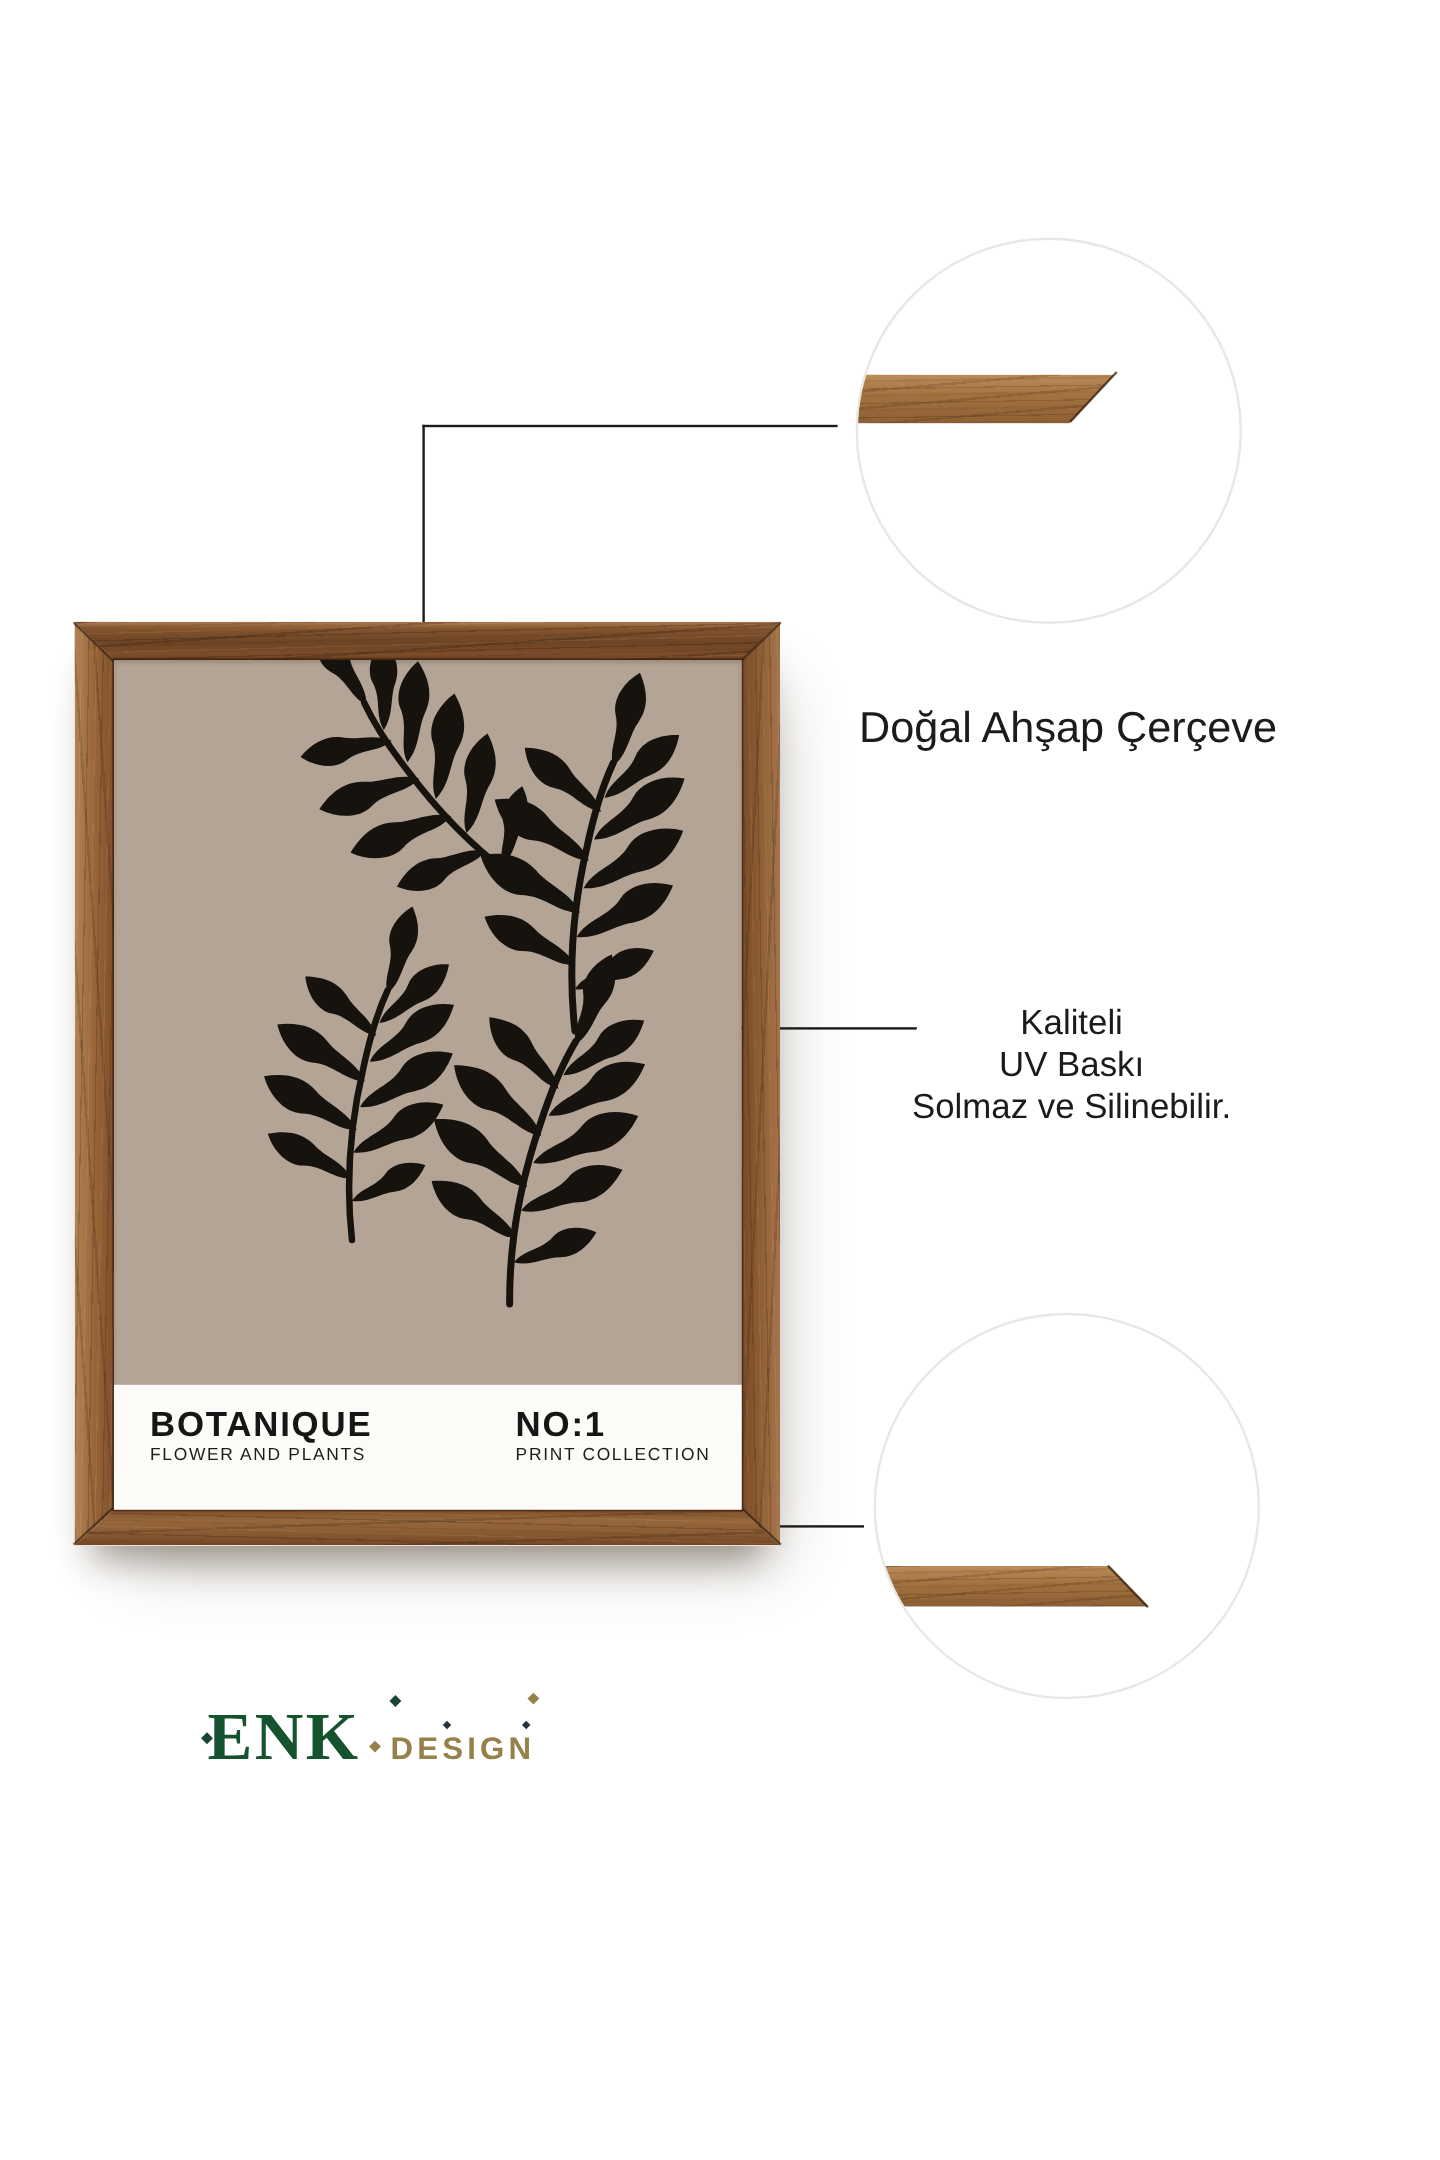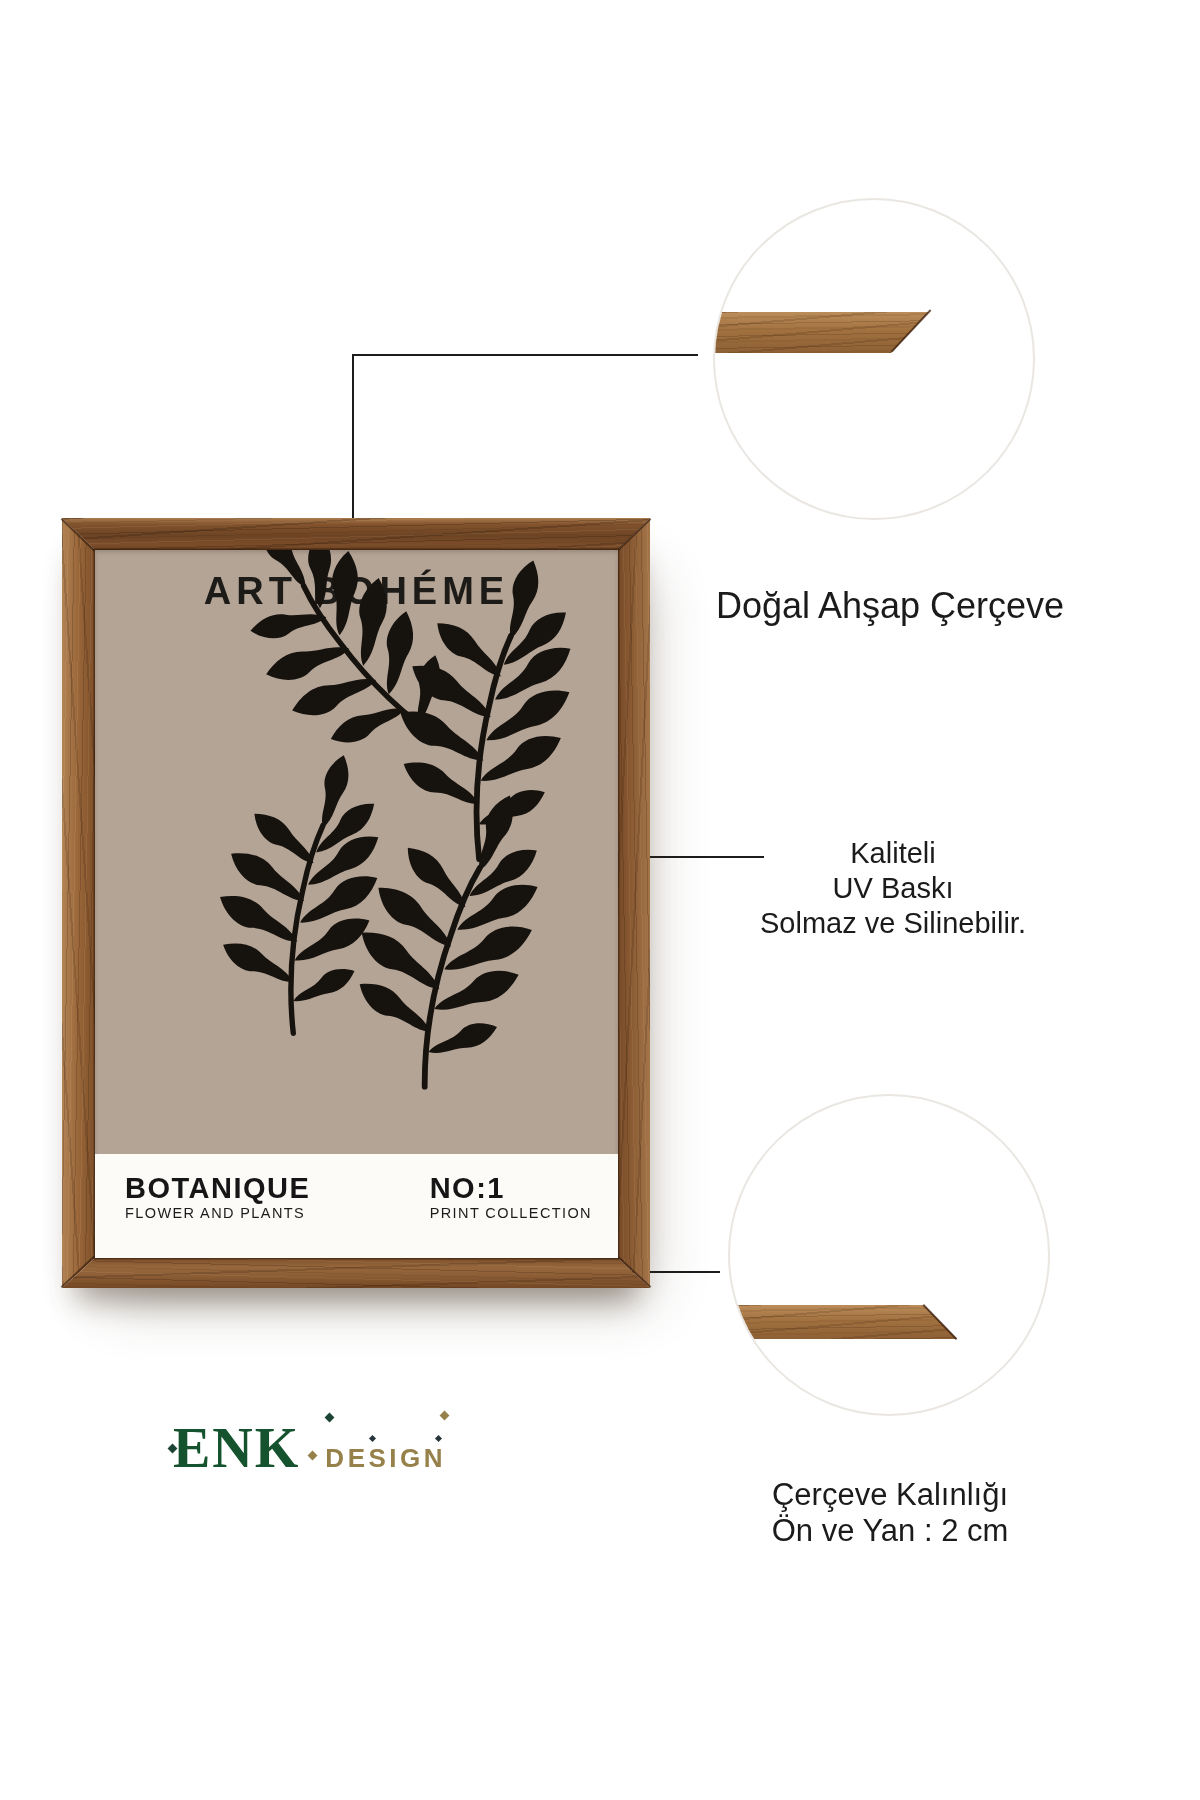--- a/index.html
+++ b/index.html
@@ -130,21 +130,20 @@
     <div class="wood bar-top"></div>
     <div class="wood bar-bottom"></div>
     <div class="wood bar-left"></div>
     <div class="wood bar-right"></div>
     <div class="miter m-tl"></div>
     <div class="miter m-tr"></div>
     <div class="miter m-bl"></div>
     <div class="miter m-br"></div>
 
     <div class="art">
-      <div class="poster-title">ART BOHÉME</div>
 
       <svg class="leaves" viewBox="0 0 523 604" aria-hidden="true">
         <defs>
           <path id="leafP" class="blade" d="M0,0 C-6,-9 -2,-19 -8,-29 C-12,-36 -10,-47 -2,-56 C5,-48 9,-39 6,-29 C3,-20 6,-10 0,0 Z"></path>
           <g id="branchP">
             <path class="stem" d="M58,158 C54,122 57,86 65,52 C69,33 74,17 80,4"></path>
             <use href="#leafP" transform="translate(80,6) rotate(18) scale(1.0)"></use>
             <use href="#leafP" transform="translate(75,24) rotate(52) scale(1.0)"></use>
             <use href="#leafP" transform="translate(73,32) rotate(-48) scale(1.02)"></use>
             <use href="#leafP" transform="translate(69,48) rotate(58) scale(1.12)"></use>
@@ -188,24 +187,20 @@
   </div>
 
   <div class="note" id="note-frame">Doğal Ahşap Çerçeve</div>
 
   <div class="note" id="note-quality">
     <div>Kaliteli</div>
     <div>UV Baskı</div>
     <div>Solmaz ve Silinebilir.</div>
   </div>
 
-  <div class="note" id="note-thickness">
-    <div>Çerçeve Kalınlığı</div>
-    <div>Ön ve Yan : 2 cm</div>
-  </div>
 
   <div class="brand">
     <span class="brand-primary">ENK</span>
     <span class="diamond dm-green" id="dm1"></span>
     <span class="diamond dm-green" id="dm2"></span>
     <span class="diamond dm-gold" id="dm3"></span>
     <span class="diamond dm-gold" id="dm-sep"></span>
     <span class="brand-secondary">DESIGN<span class="diamond dm-dark dm-small" id="dm4"></span><span class="diamond dm-dark dm-small" id="dm5"></span></span>
   </div>
 

